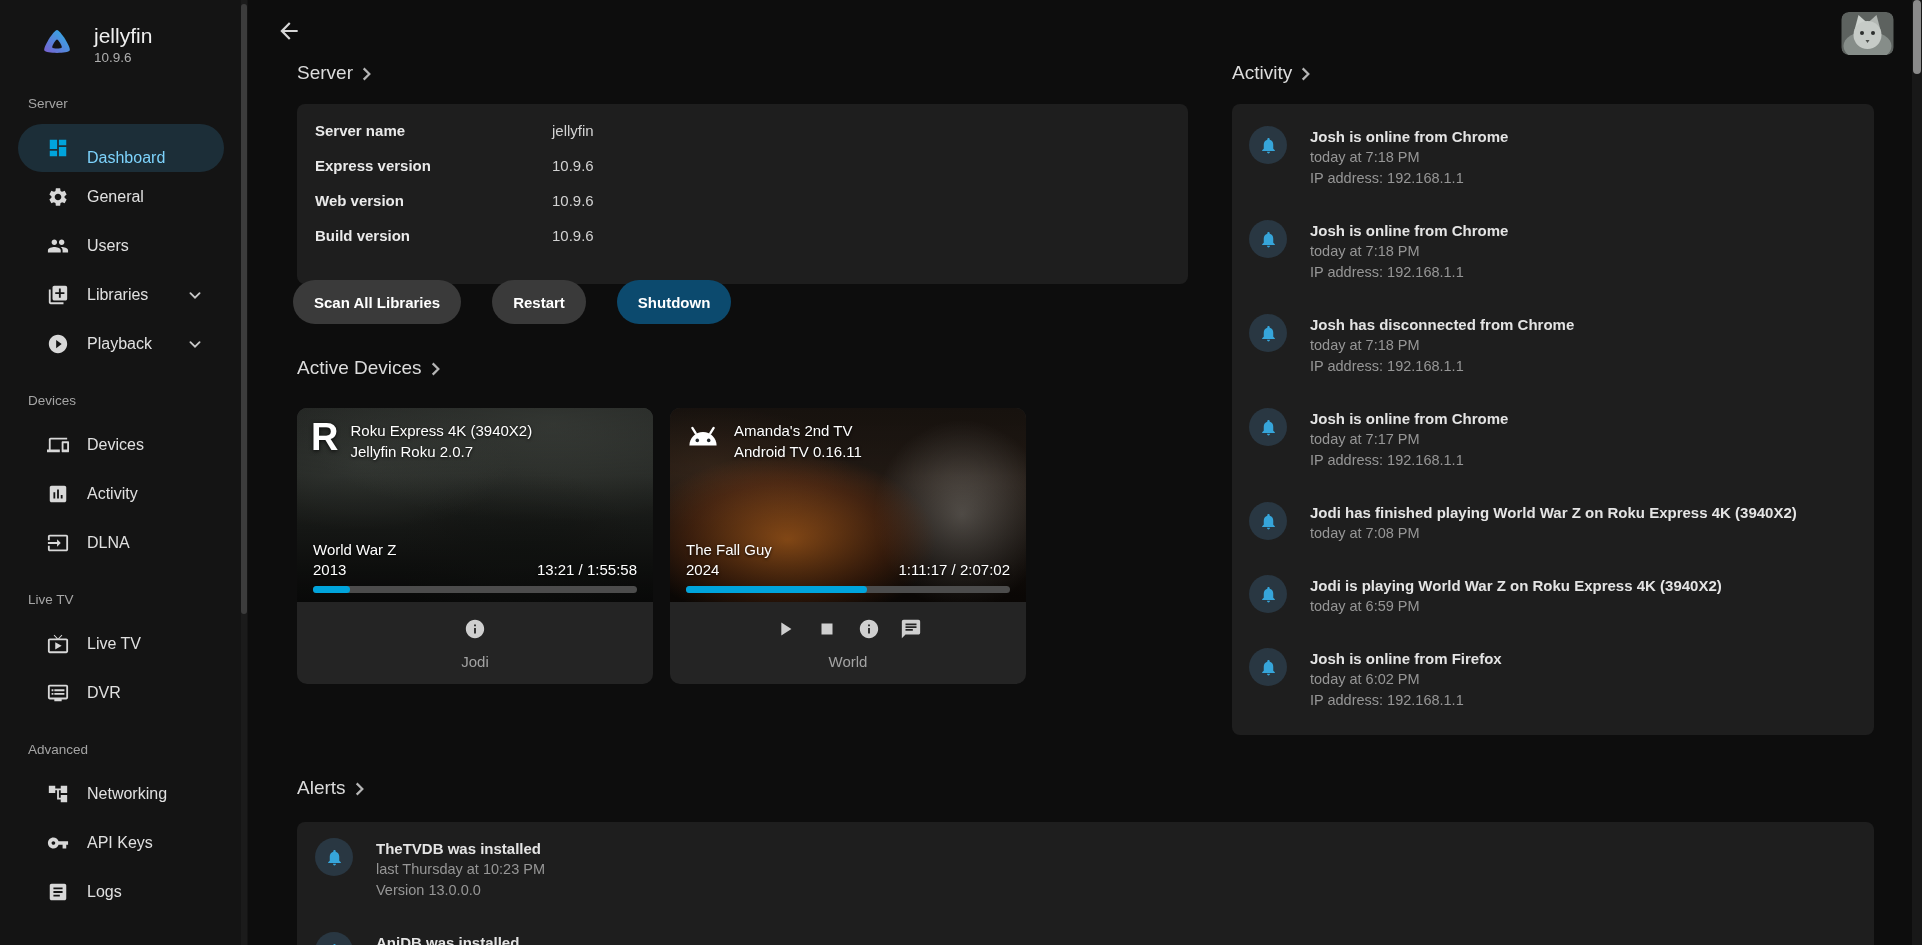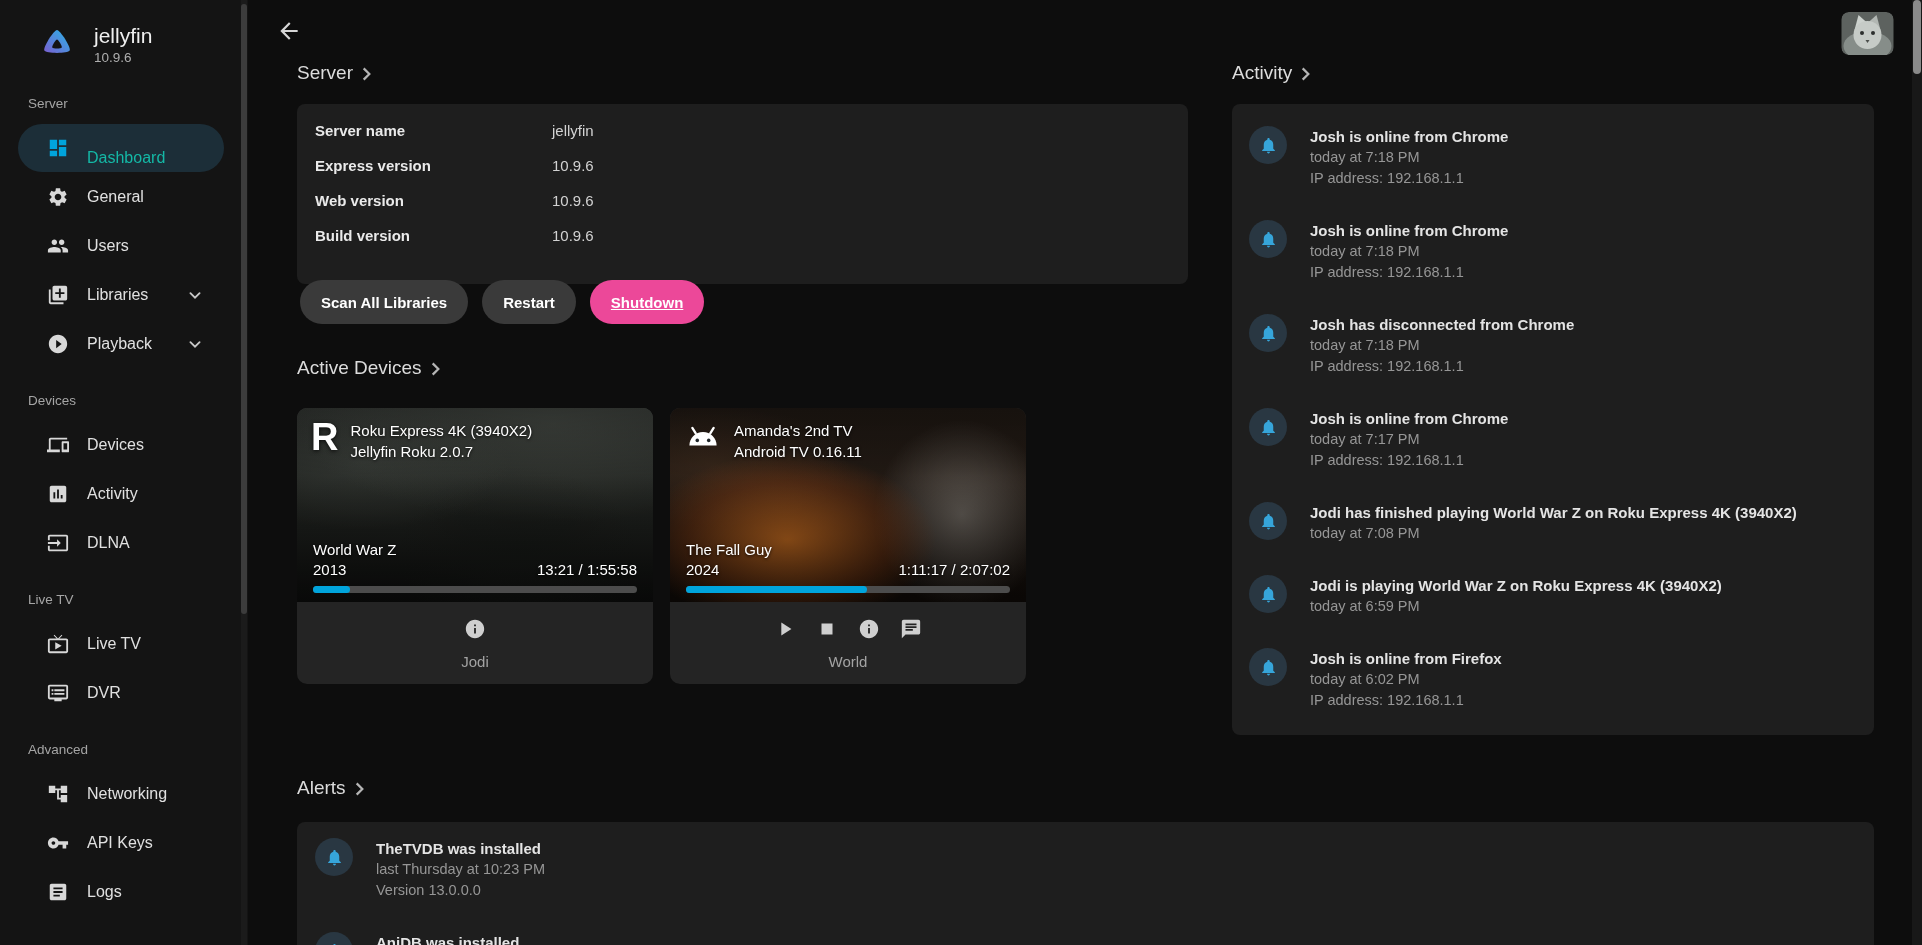--- a/index.html
+++ b/index.html
@@ -23,21 +23,21 @@
   .app-version{font-size:13.5px;color:#aeaeae;margin-top:2px;}
   .side-section-label{font-size:13.5px;color:#a5a5a5;margin:25px 0 13px 28px;}
   .side-item{
     display:flex;align-items:center;height:48px;margin:1px 24px 1px 18px;
     padding-left:29px;border-radius:24px;cursor:pointer;
   }
   .side-item .icon{width:22px;height:22px;margin-right:18px;}
   .side-item .icon svg{width:22px;height:22px;}
   .side-item-label{font-size:16px;color:#e0e0e0;}
   .side-item.active{background:#1c2e38;}
-  .side-item.active .side-item-label{color:#14b8a6;margin-top:20px;}
+  .side-item.active .side-item-label{color:#7dd3fc;margin-top:20px;}
   .side-item.active .icon svg{fill:#00a4dc;}
   .side-chevron{margin-left:auto;margin-right:16px;width:20px;height:20px;}
 
   
   .page-scroll-track{position:absolute;right:0;top:0;width:10px;height:945px;background:#181818;}
   .page-scroll-thumb{position:absolute;right:1px;top:0;width:8px;height:74px;background:#8a8a8a;border-radius:4px;}
 
   
   .back-btn{position:absolute;left:276px;top:18px;width:26px;height:26px;cursor:pointer;}
   .back-btn svg{width:26px;height:26px;fill:#d6d6d6;}
@@ -54,27 +54,27 @@
 
   
   .server-card{
     position:absolute;left:297px;top:104px;width:891px;height:180px;
     background:#1e1e1e;border-radius:8px;padding-top:9px;box-sizing:border-box;
   }
   .srow{display:flex;height:35px;align-items:center;padding-left:18px;}
   .srow-label{width:237px;font-size:15px;font-weight:700;color:#eaeaea;}
   .srow-value{font-size:15px;color:#d2d2d2;}
 
-  .btn-row{position:absolute;left:300px;top:280px;display:flex;gap:14px;}
+  .btn-row{position:absolute;left:293px;top:280px;display:flex;gap:31px;}
   .btn{
     height:44px;border-radius:22px;border:none;padding:0 21px;
     background:#3a3a3a;color:#fff;font-size:15px;font-weight:700;
     font-family:inherit;cursor:pointer;display:flex;align-items:center;
   }
-  .btn.danger{background:#ec4899;text-decoration:underline;}
+  .btn.danger{background:#0c4a6e;}
 
   
   .device-row{position:absolute;left:297px;top:408px;display:flex;gap:17px;}
   .device-card{width:356px;border-radius:10px;overflow:hidden;background:#242424;}
   .media{position:relative;height:194px;}
   .media.art-wwz{
     background:
       radial-gradient(120% 85% at 72% 8%, rgba(96,102,94,.55), transparent 60%),
       radial-gradient(60% 50% at 18% 28%, rgba(80,86,80,.5), transparent 70%),
       radial-gradient(45% 60% at 62% 75%, rgba(25,28,25,.8), transparent 75%),

